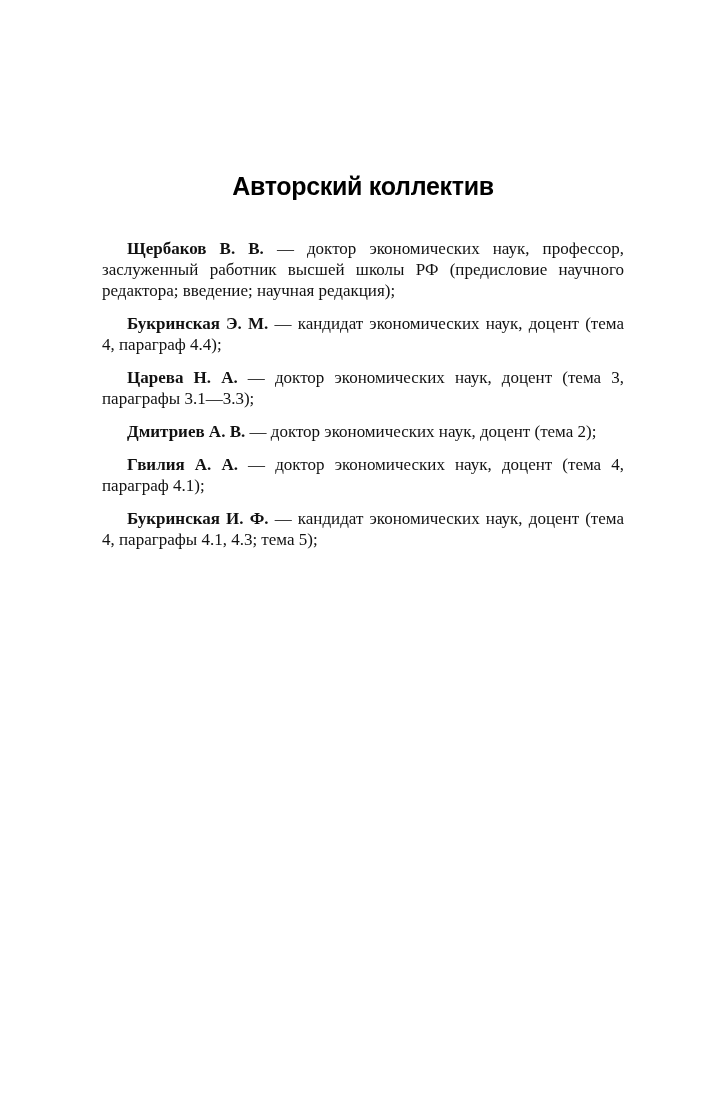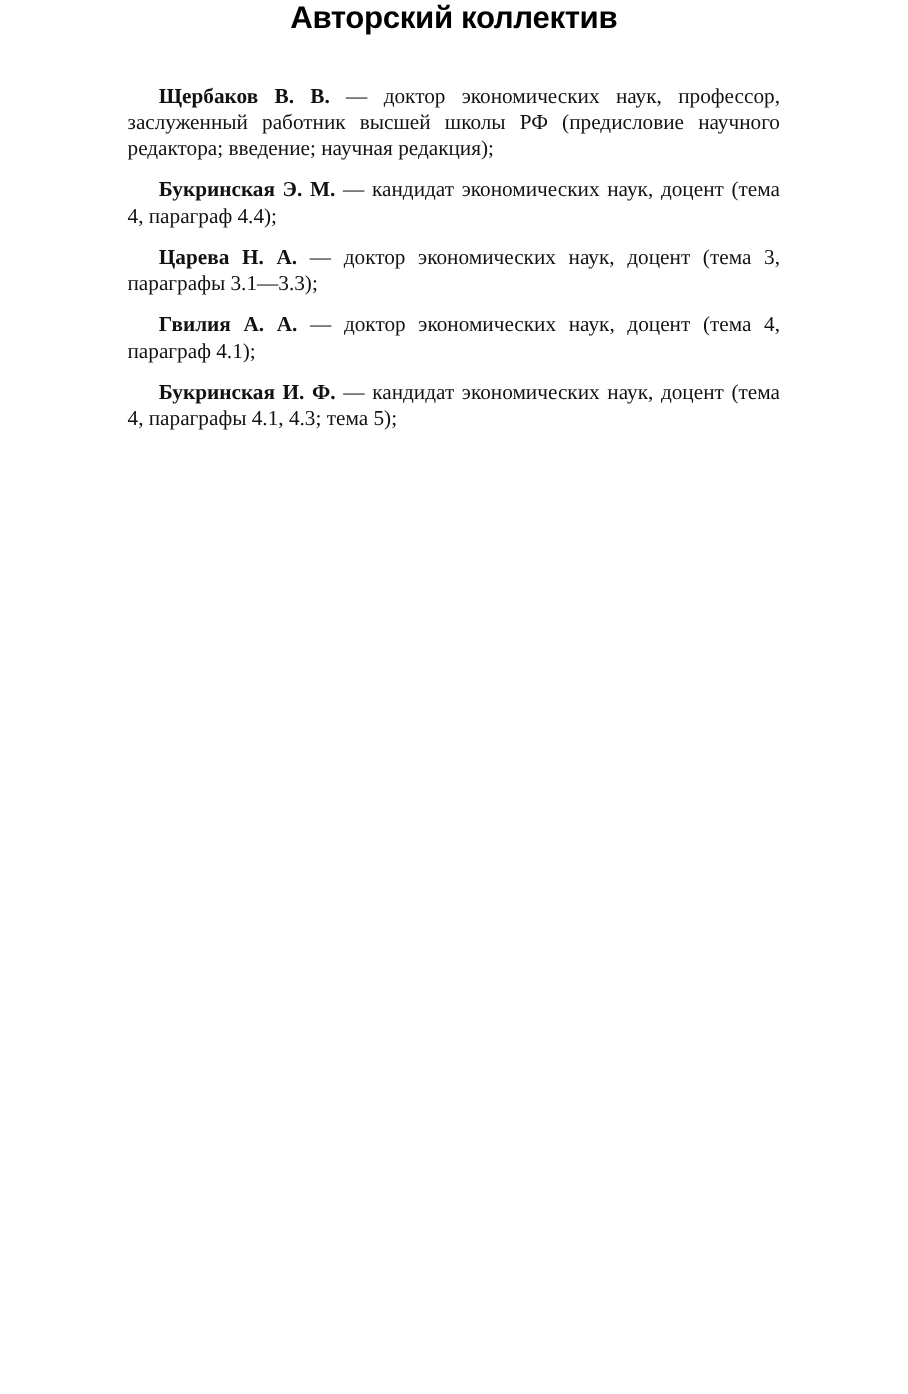--- a/index.html
+++ b/index.html
@@ -11,20 +11,21 @@
     position: relative;
     width: 726px;
     height: 1115px;
     background: #ffffff;
     overflow: hidden;
     font-family: "Liberation Serif", serif;
     color: #111111;
   }
   .title {
     margin: 0;
+    padding-top: 172px;
     text-align: center;
     font-family: "Liberation Sans", sans-serif;
     font-weight: 700;
     font-size: 25px;
     letter-spacing: -0.3px;
     color: #000000;
   }
   .authors {
     margin: 37px 90px 0 90px;
     font-size: 17px;
@@ -48,20 +49,21 @@
   <h1 class="title">Авторский коллектив</h1>
 
   <div class="authors">
 
     <p class="author"><b>Щербаков В. В.</b><span> — доктор экономических наук, профессор, заслуженный работник высшей школы РФ (предисловие научного редактора; введение; научная редакция);</span></p>
 
     <p class="author"><b>Букринская Э. М.</b><span> — кандидат экономических наук, доцент (тема 4, параграф 4.4);</span></p>
 
     <p class="author"><b>Царева Н. А.</b><span> — доктор экономических наук, доцент (тема 3, параграфы 3.1—3.3);</span></p>
 
+    <p class="author"><b>Дмитриев А. В.</b><span> — доктор экономических наук, доцент (тема 2);</span></p>
 
     <p class="author"><b>Гвилия А. А.</b><span> — доктор экономических наук, доцент (тема 4, параграф 4.1);</span></p>
 
     <p class="author"><b>Букринская И. Ф.</b><span> — кандидат экономических наук, доцент (тема 4, параграфы 4.1, 4.3; тема 5);</span></p>
 
 
 
   </div>
 
 </div>

